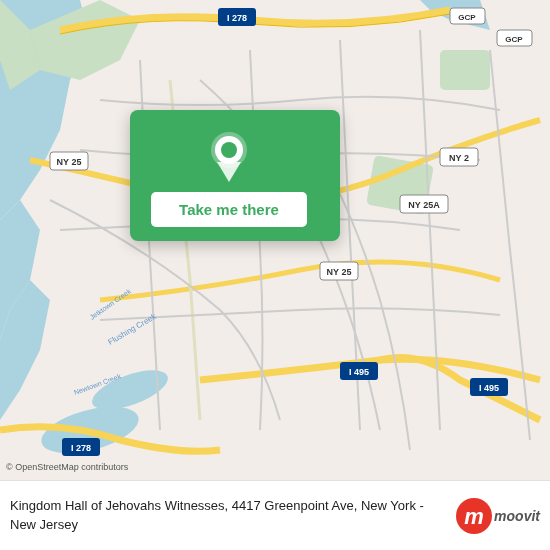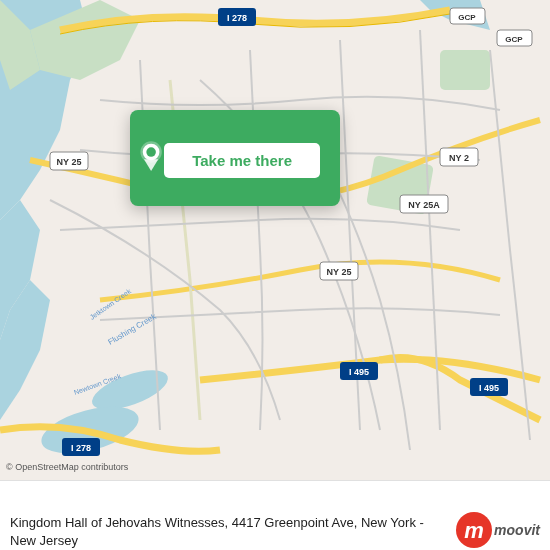--- a/index.html
+++ b/index.html
@@ -23,20 +23,21 @@
 
     
     .location-card {
       position: absolute;
       top: 110px;
       left: 130px;
       width: 210px;
       background: #3dab60;
       border-radius: 8px;
       display: flex;
+      flex-direction: column;
       align-items: center;
       padding: 18px 20px 14px 8px;
       box-shadow: 0 4px 16px rgba(0,0,0,0.25);
       z-index: 10;
     }
 
     .pin-icon {
       width: 44px;
       height: 54px;
       margin-bottom: 10px;
@@ -53,21 +54,21 @@
       cursor: pointer;
       white-space: nowrap;
     }
 
     
     .info-bar {
       width: 550px;
       height: 70px;
       background: white;
       display: flex;
-      align-items: flex-end;
+      align-items: center;
       padding: 0 10px 0 10px;
       border-top: 1px solid #e0e0e0;
       position: relative;
     }
 
     .info-text {
       flex: 1;
       font-size: 13px;
       color: #222;
       line-height: 1.4;

